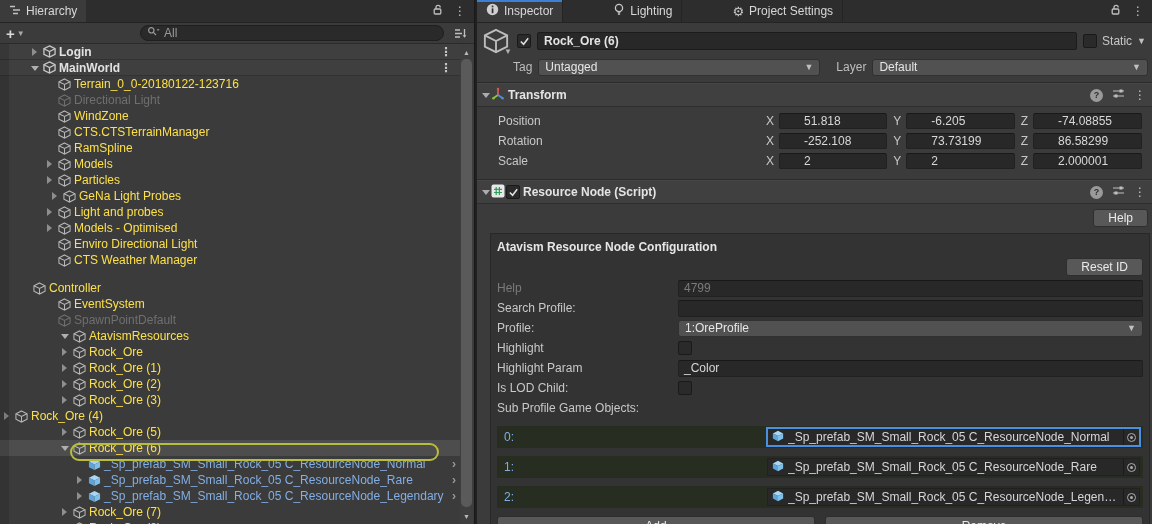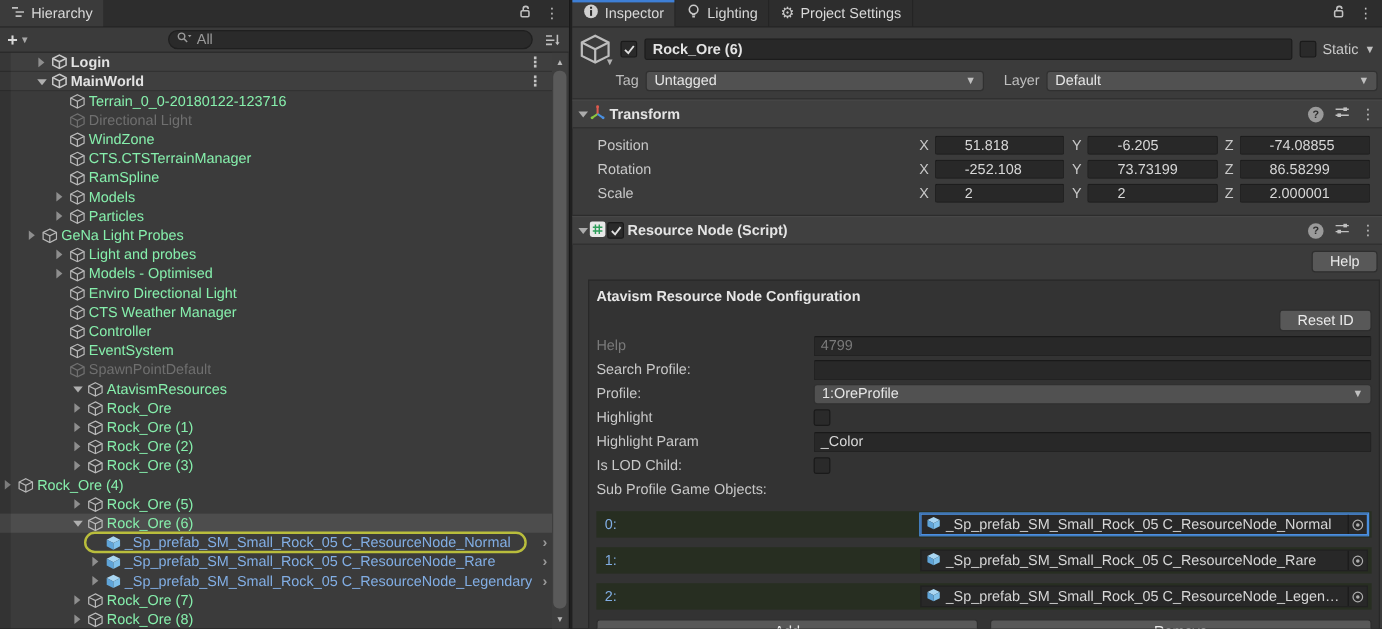--- a/index.html
+++ b/index.html
@@ -24,21 +24,21 @@
           border-top:5px solid #ACACAC; display:inline-block; flex:none; }
   .dots { color:#C4C4C4; font-size:12px; line-height:1; letter-spacing:0; }
   .qicon { width:13px; height:13px; border-radius:50%; background:#9A9A9A; color:#2E2E2E; font-weight:bold;
            font-size:9px; display:inline-flex; align-items:center; justify-content:center; flex:none; }
   .picker { width:16px; align-self:stretch; border-left:1px solid #1B1B1B; display:flex; align-items:center; justify-content:center; flex:none; }
   .picker i { width:9px; height:9px; border:1px solid #ADADAD; border-radius:50%; display:flex; align-items:center; justify-content:center; }
   .picker i b { width:3px; height:3px; background:#ADADAD; border-radius:50%; }
 
   
   .hier { position:absolute; left:0; top:0; width:475px; height:524px; background:#3B3B3B; border-right:1px solid #191919; }
-  .tabbar { height:23px; background:#2D2D2D; display:flex; align-items:stretch; border-bottom:1px solid #242424; }
+  .tabbar { height:23px; background:#2D2D2D; display:flex; align-items:stretch; border-bottom:1px solid #242424;gap:41px; }
   .tab { display:flex; align-items:center; gap:5px; padding:0 9px; color:#D8D8D8; position:relative; }
   .tab.active { background:#3B3B3B; }
   .tab.active.focused::before { content:""; position:absolute; left:0; right:0; top:0; height:2px; background:#3E7FD6; }
   .tabbar-right { margin-left:auto; display:flex; align-items:center; gap:10px; padding-right:8px; }
 
   .htoolbar { position:relative; height:21px; background:#3B3B3B; border-bottom:1px solid #2A2A2A;
               display:flex; align-items:center; padding:0 6px; }
   .plusbtn { display:flex; align-items:center; gap:2px; color:#D8D8D8; }
   .plusbtn .plus { font-size:15px; font-weight:bold; line-height:1; }
   .plusbtn .caret { font-size:8px; color:#A8A8A8; }
@@ -48,21 +48,21 @@
 
   .tree { position:absolute; left:0; top:44px; right:14px; bottom:0; overflow:hidden; }
   .left-shade { position:absolute; left:0; top:44px; width:9px; bottom:0; background:rgba(0,0,0,0.12); z-index:4; pointer-events:none; }
   .h-row { position:relative; height:16px; display:flex; align-items:center; white-space:nowrap; }
   .h-row .arr { width:14px; height:10px; flex:none; position:relative; }
   .h-row .arr.closed::after { content:""; position:absolute; left:4px; top:1px; border-top:4px solid transparent;
         border-bottom:4px solid transparent; border-left:5px solid #8E8E8E; }
   .h-row .arr.open::after { content:""; position:absolute; left:3px; top:3px; border-left:4px solid transparent;
         border-right:4px solid transparent; border-top:5px solid #AFAFAF; }
   .h-icon { width:14px; height:14px; flex:none; margin-right:3px; display:flex; align-items:center; justify-content:center; }
-  .h-label { color:#86efac; }
+  .h-label { color:#fde047; }
   .h-label.blue { color:#82AEE4; }
   .h-row.dim .h-label { color:#6F6F6F; }
   .h-row.dim svg path, .h-row.dim svg line { stroke:#6F6F6F; }
   .h-row.scene-row { background:#3F3F3F; border-bottom:1px solid #323232; font-weight:bold; }
   .h-row.scene-row .h-label { color:#E2E2E2; }
   .h-row.selected { background:#4D4D4D; }
   .row-menu { margin-left:auto; margin-right:8px; }
   .row-chev { margin-left:auto; margin-right:4px; color:#9A9A9A; font-size:12px; font-weight:bold; }
   .annot { position:absolute; left:70px; top:399px; width:369px; height:18px; border:2px solid #B9BD3C;
            border-radius:10px; z-index:6; pointer-events:none; }
@@ -266,21 +266,21 @@
       <span class="arr closed"></span>
       <span class="h-icon">
             <svg width="13" height="13" viewBox="0 0 14 14">
               <path d="M7 1 13 4 13 10 7 13 1 10 1 4Z" fill="none" stroke="#B8B8B8" stroke-width="1.1"></path>
               <path d="M1 4 7 7 13 4M7 7 7 13" fill="none" stroke="#B8B8B8" stroke-width="1.1"></path>
             </svg>
           </span>
       <span class="h-label">Particles</span>
 
     </div>
-        <div class="h-row" style="padding-left: 20px;">
+        <div class="h-row" style="padding-left: 48px;">
       <span class="arr closed"></span>
       <span class="h-icon">
             <svg width="13" height="13" viewBox="0 0 14 14">
               <path d="M7 1 13 4 13 10 7 13 1 10 1 4Z" fill="none" stroke="#B8B8B8" stroke-width="1.1"></path>
               <path d="M1 4 7 7 13 4M7 7 7 13" fill="none" stroke="#B8B8B8" stroke-width="1.1"></path>
             </svg>
           </span>
       <span class="h-label">GeNa Light Probes</span>
 
     </div>
@@ -321,21 +321,21 @@
       <span class="arr"></span>
       <span class="h-icon">
             <svg width="13" height="13" viewBox="0 0 14 14">
               <path d="M7 1 13 4 13 10 7 13 1 10 1 4Z" fill="none" stroke="#B8B8B8" stroke-width="1.1"></path>
               <path d="M1 4 7 7 13 4M7 7 7 13" fill="none" stroke="#B8B8B8" stroke-width="1.1"></path>
             </svg>
           </span>
       <span class="h-label">CTS Weather Manager</span>
 
     </div>
-        <div class="h-row" style="padding-left: 43px;">
+        <div class="h-row" style="padding-left: 18px; margin-top: 12px;">
       <span class="arr"></span>
       <span class="h-icon">
             <svg width="13" height="13" viewBox="0 0 14 14">
               <path d="M7 1 13 4 13 10 7 13 1 10 1 4Z" fill="none" stroke="#B8B8B8" stroke-width="1.1"></path>
               <path d="M1 4 7 7 13 4M7 7 7 13" fill="none" stroke="#B8B8B8" stroke-width="1.1"></path>
             </svg>
           </span>
       <span class="h-label">Controller</span>
 
     </div>

